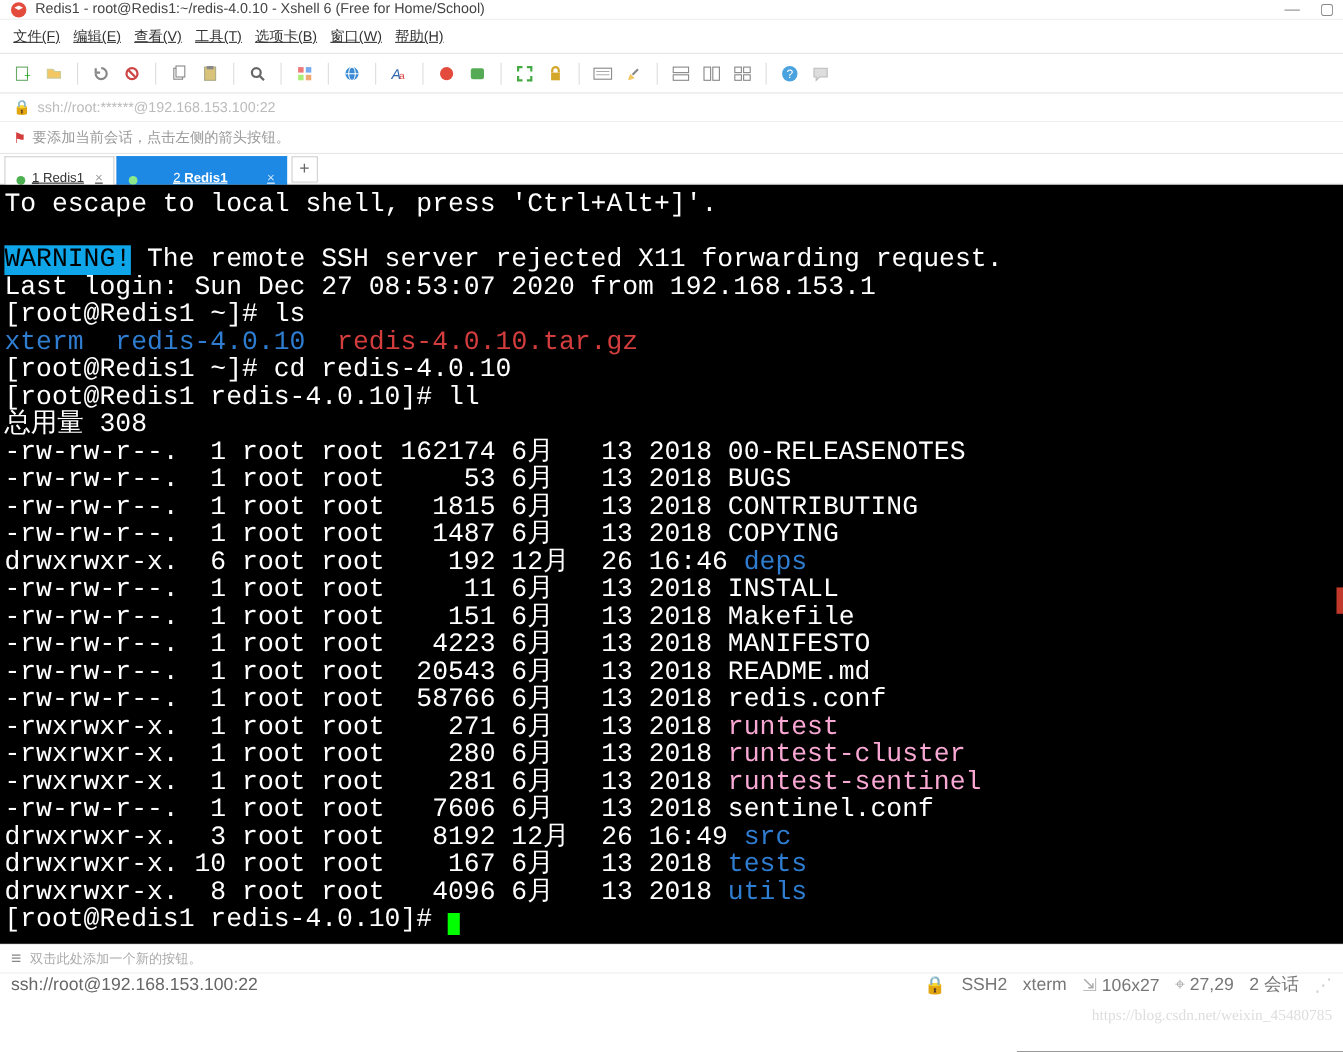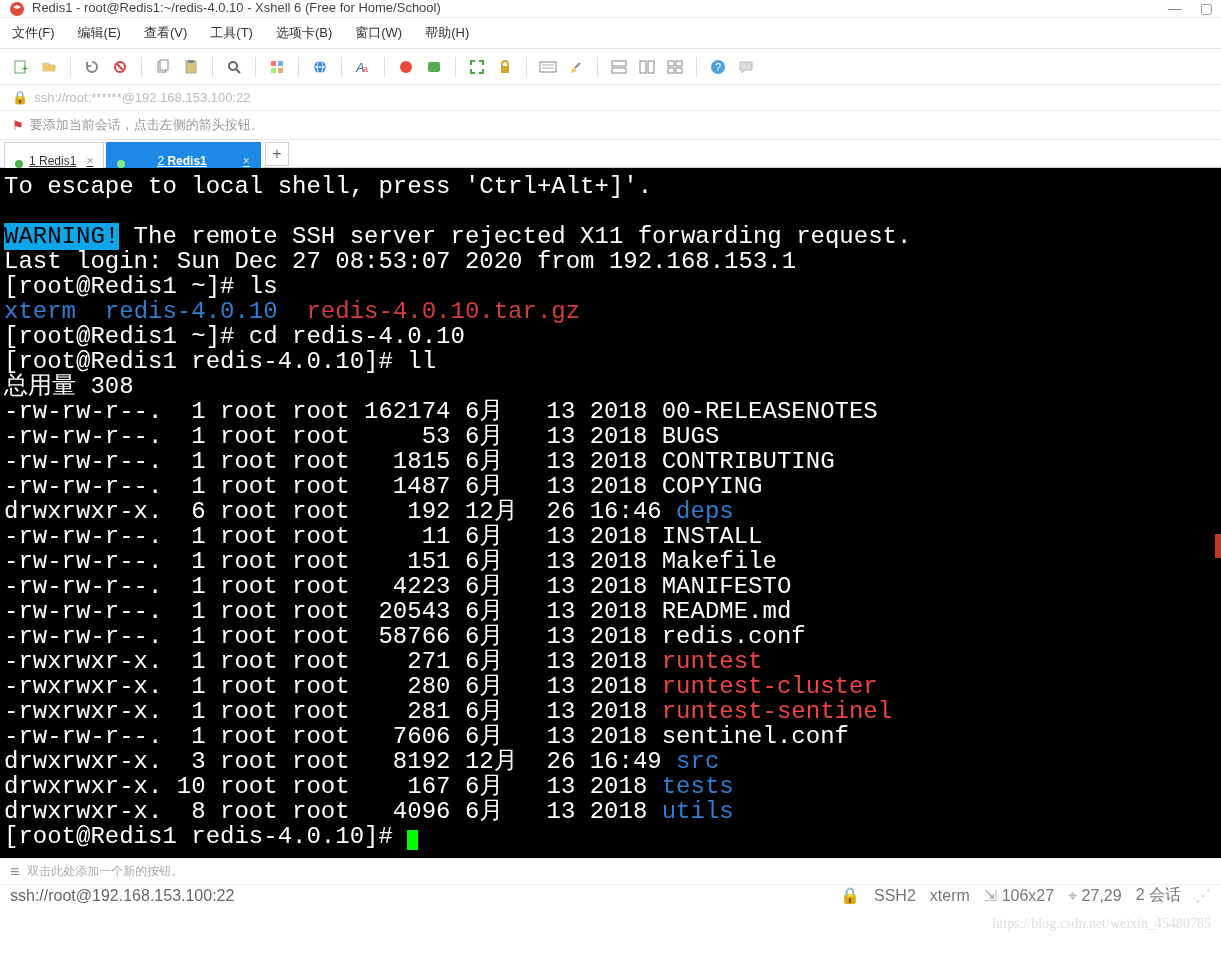--- a/index.html
+++ b/index.html
@@ -19,25 +19,26 @@
   height: 18px;
   padding: 0 8px;
   background: #fff;
   border-bottom: 1px solid #eee;
 }
 .titlebar .logo { width: 18px; height: 18px; margin-right: 6px; display: inline-flex; align-items: center; justify-content: center; }
 .titlebar .title { flex: 1; font-size: 13px; color: #444; }
 .win-controls { display: flex; gap: 18px; color: #888; font-size: 14px; }
 .menubar {
   display: flex;
-  gap: 23px;
+  gap: 12px;
   padding: 6px 12px;
   font-size: 13px;
   color: #333;
   border-bottom: 1px solid #e5e5e5;
+  text-decoration: underline;
 }
 .toolbar {
   display: flex;
   align-items: center;
   gap: 6px;
   padding: 6px 10px;
   border-bottom: 1px solid #e5e5e5;
   min-height: 36px;
 }
 .tb-sep { width: 1px; height: 20px; background: #ddd; margin: 0 4px; }
@@ -96,21 +97,21 @@
   line-height: 25px;
   white-space: pre;
   padding: 6px 4px;
   height: 690px;
   overflow: hidden;
   position: relative;
 }
 .terminal .warn { background: #0ea5e9; color: #000; }
 .terminal .blue { color: #2f7dd0; }
 .terminal .red { color: #d43d3d; }
-.terminal .green { color: #ef4444; }
+.terminal .green { color: #f9a8d4; }
 .terminal .cursor { background: #00ff00; display: inline-block; width: 11px; height: 20px; vertical-align: text-bottom; }
 .bottombar {
   display: flex;
   align-items: center;
   gap: 8px;
   padding: 4px 10px;
   color: #aaa;
   font-size: 12px;
   border-top: 1px solid #eee;
   height: 26px;

